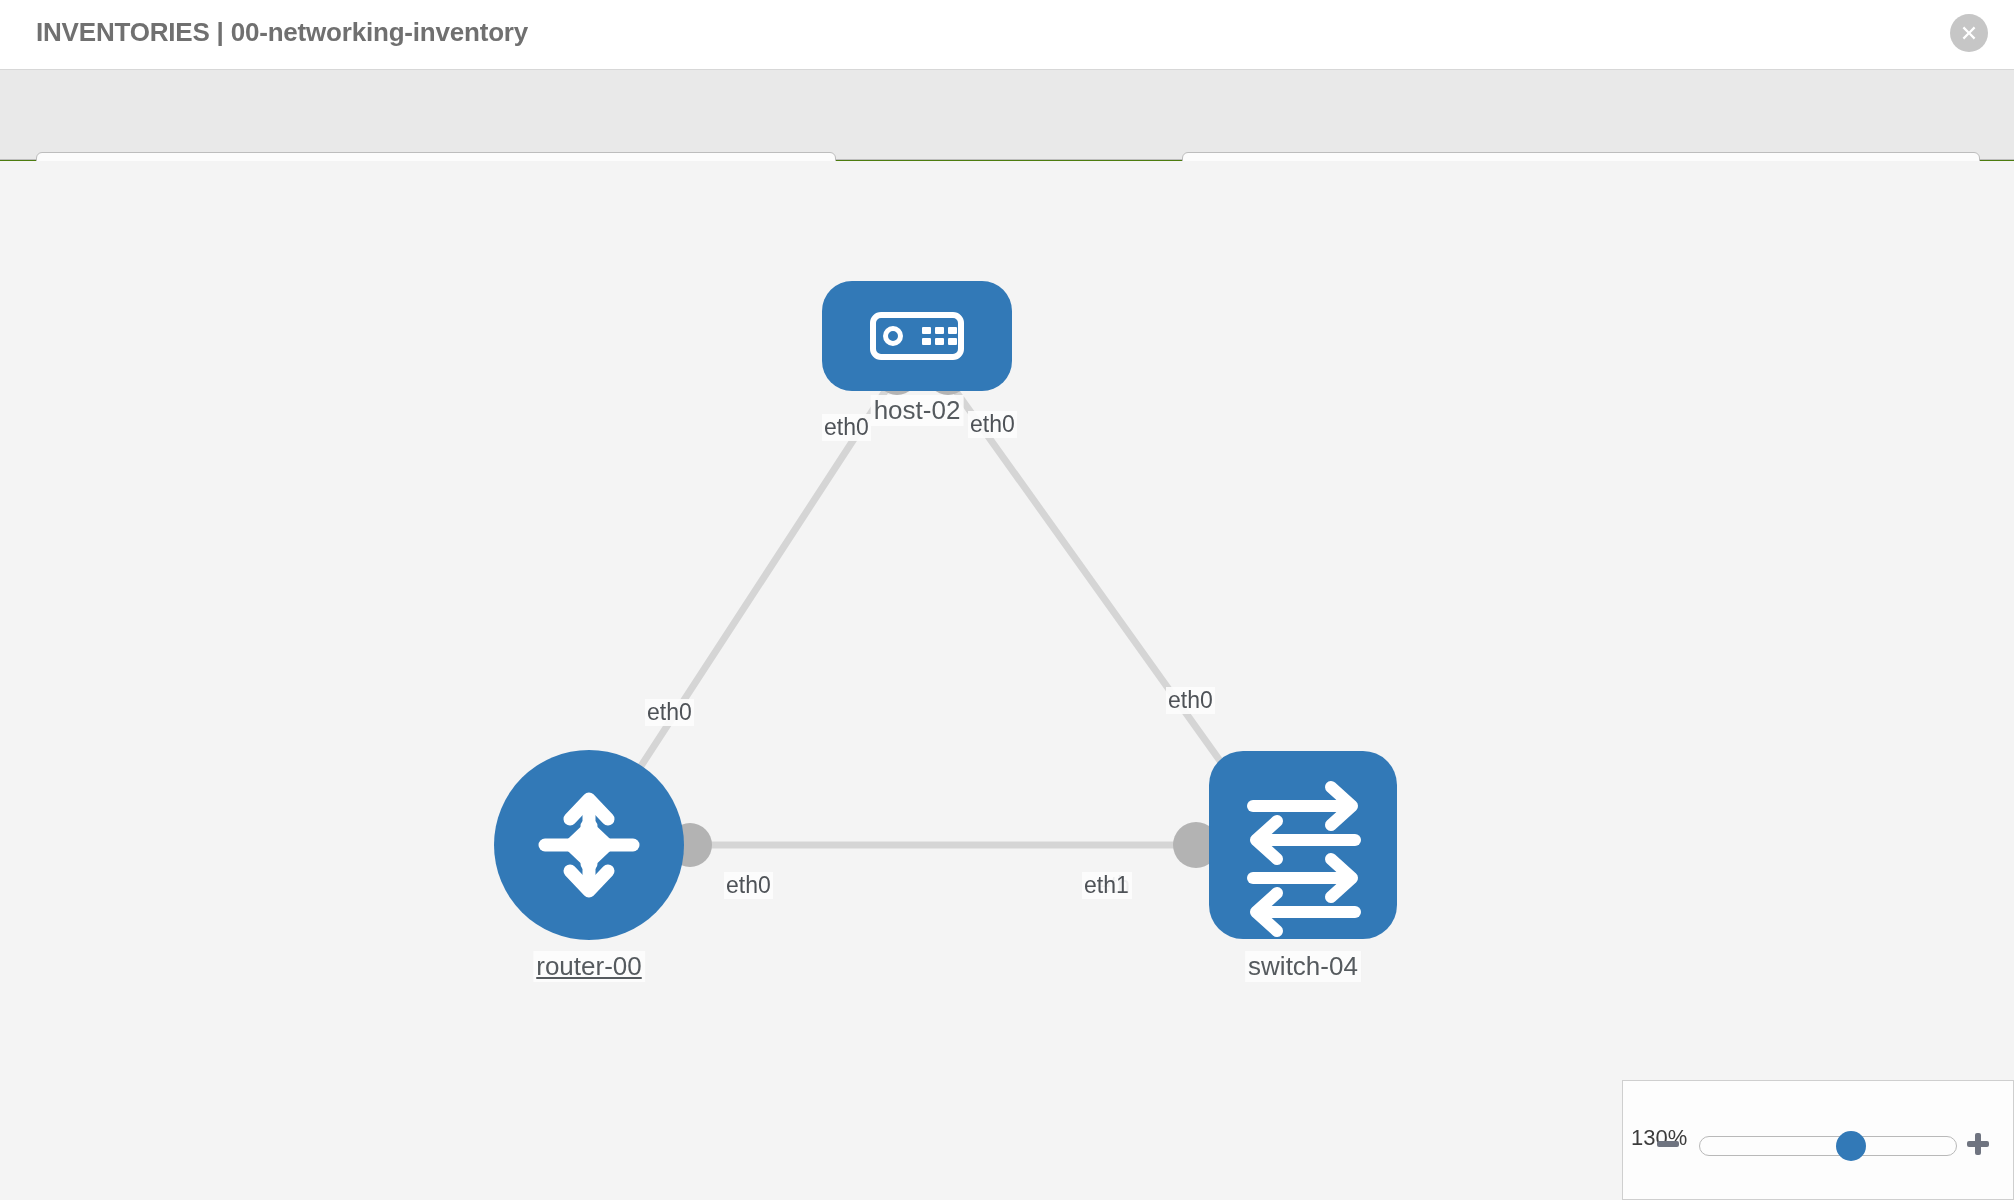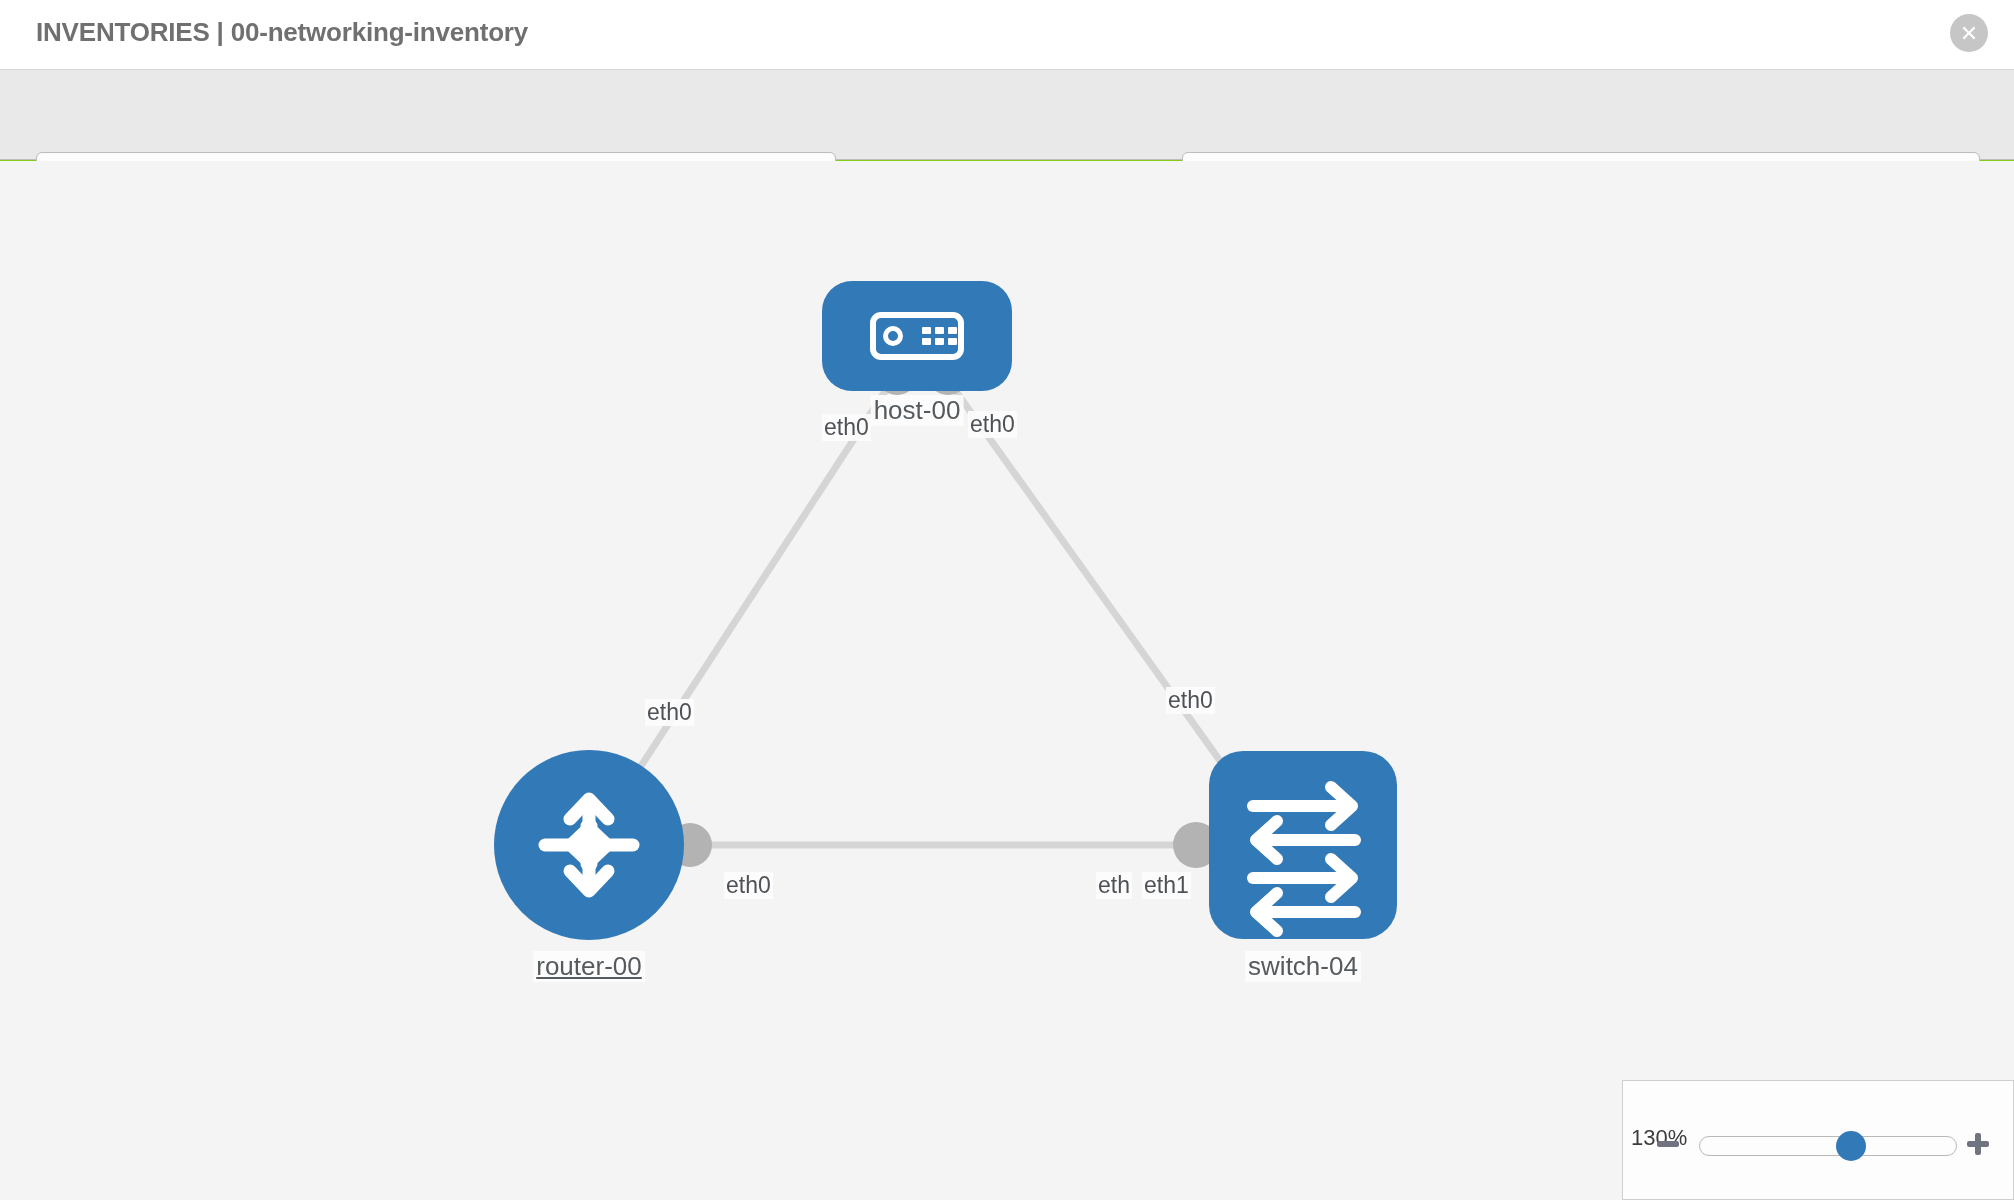--- a/index.html
+++ b/index.html
@@ -2,21 +2,21 @@
 <html><head>
 <meta charset="utf-8">
 <style>
   * { box-sizing: border-box; margin: 0; padding: 0; }
   html, body {
     width: 2014px; height: 1200px;
     background: #f4f4f4;
     font-family: "Liberation Sans", sans-serif;
     overflow: hidden;
   }
-  #app { position: relative; width: 2014px; height: 1200px; background: #84cc16; }
+  #app { position: relative; width: 2014px; height: 1200px; background: #4d7c0f; }
 
   
   .header {
     position: absolute; left: 0; top: 0; width: 2014px; height: 70px;
     background: #ffffff;
     border-bottom: 1px solid #d7d7d7;
   }
   .page-title {
     position: absolute; left: 36px; top: 17px;
     font-size: 26px; font-weight: bold; color: #707070;
@@ -241,31 +241,31 @@
 
           <path d="M1253 717 L1351 717"></path>
           <path d="M1331 698 L1352 717 L1331 736"></path>
 
           <path d="M1355 751 L1257 751"></path>
           <path d="M1277 732 L1256 751 L1277 770"></path>
         </g>
       </g>
     </svg>
 
-    <div class="node-label" style="left:917px; top:234px;">host-00</div>
+    <div class="node-label" style="left:917px; top:234px;">host-02</div>
     <div class="node-label" style="left:589px; top:790px;text-decoration:underline;">router-00</div>
     <div class="node-label" style="left:1303px; top:790px;">switch-04</div>
 
     <div class="edge-label" style="left:822px; top:253px;">eth0</div>
     <div class="edge-label" style="left:968px; top:250px;">eth0</div>
     <div class="edge-label" style="left:645px; top:538px;">eth0</div>
     <div class="edge-label" style="left:1166px; top:526px;">eth0</div>
     <div class="edge-label" style="left:724px; top:711px;">eth0</div>
     <div class="edge-label" style="left:1096px; top:711px;">eth</div>
-    <div class="edge-label" style="left:1142px; top:711px;">eth1</div>
+    <div class="edge-label" style="left:1082px; top:711px;">eth1</div>
   </div>
 
   <div class="zoom-panel">
     <div class="zoom-value">130%</div>
 
     <div class="zoom-minus">
       <svg width="26" height="26" viewBox="0 0 26 26" aria-hidden="true">
         <rect x="2" y="10" width="22" height="6" rx="2" fill="#6f7480"></rect>
       </svg>
     </div>

